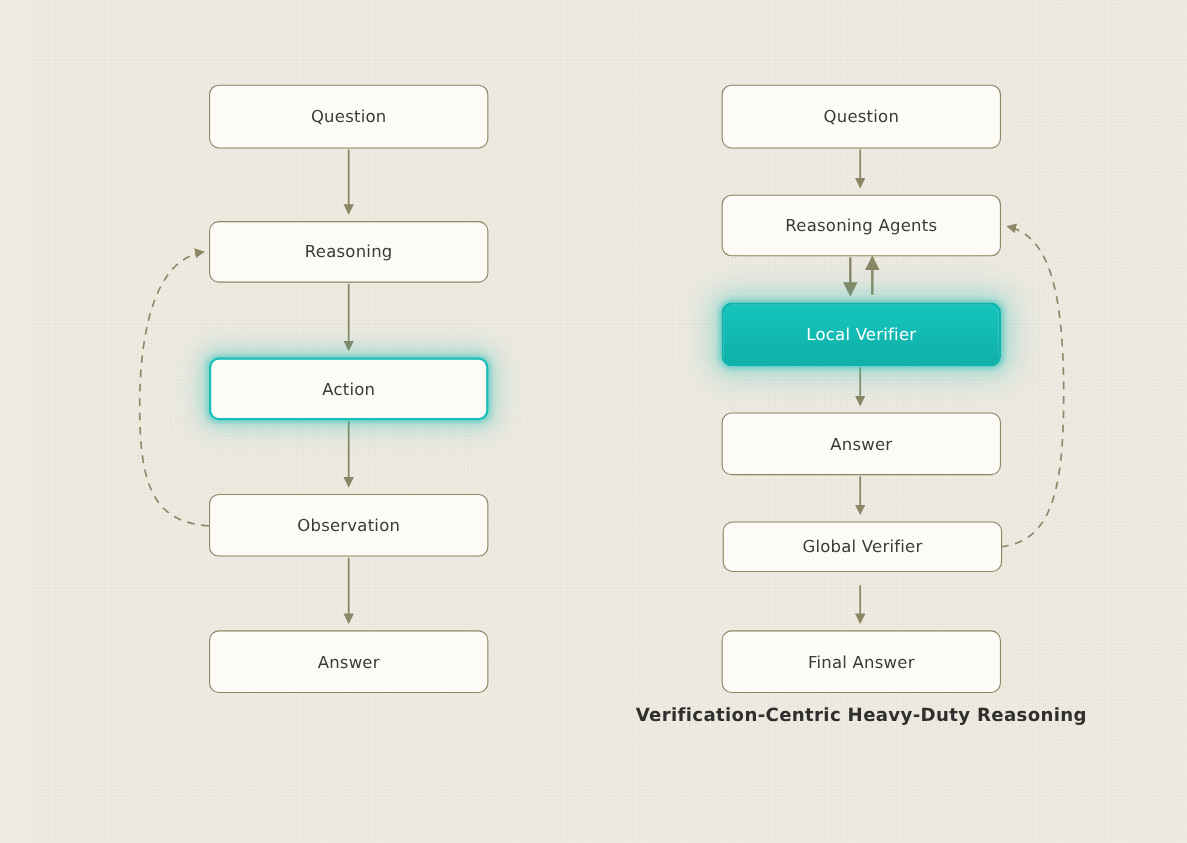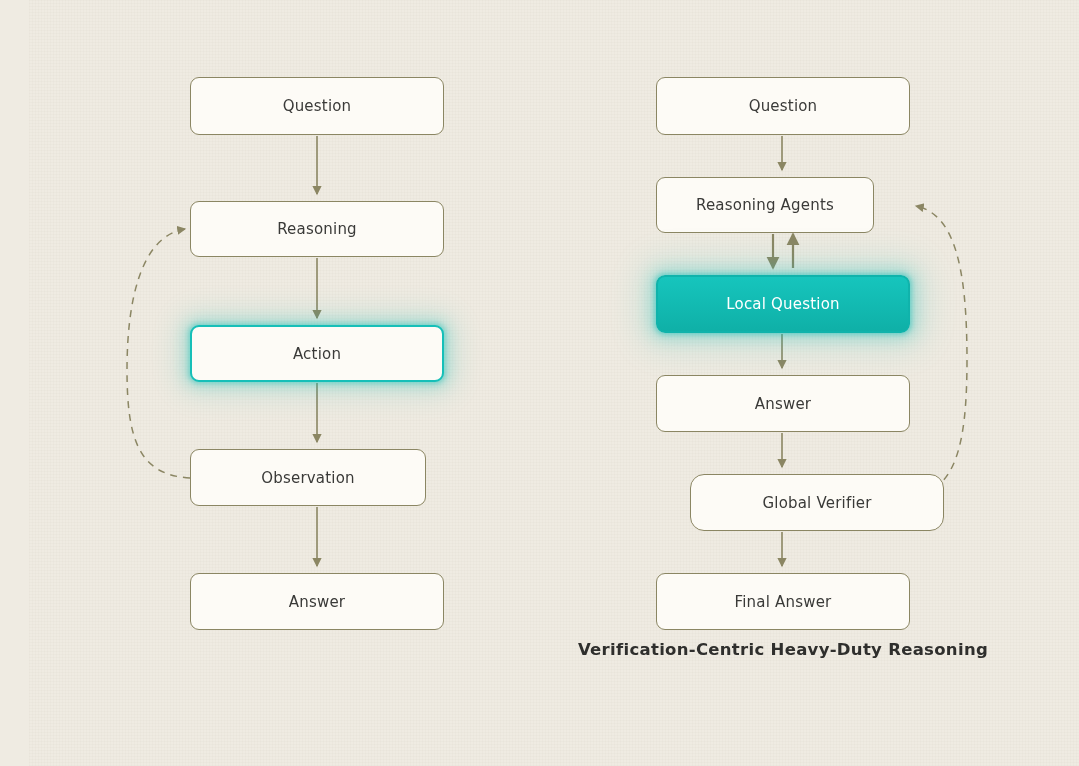--- a/index.html
+++ b/index.html
@@ -120,41 +120,41 @@
 
   <div class="node" style="left:161px; top:77px; width:254px; height:58px;">
     <span>Question</span>
   </div>
   <div class="node highlight-outline" style="left:161px; top:325px; width:254px; height:57px;">
     <span>Action</span>
   </div>
   <div class="node" style="left:161px; top:201px; width:254px; height:56px;">
     <span>Reasoning</span>
   </div>
-  <div class="node" style="left:161px; top:449px; width:236px; height:57px;">
+  <div class="node" style="left:161px; top:449px; width:254px; height:57px;">
     <span>Observation</span>
   </div>
   <div class="node" style="left:161px; top:573px; width:254px; height:57px;">
     <span>Answer</span>
   </div>
 
 
   <div class="node" style="left:627px; top:77px; width:254px; height:58px;">
     <span>Question</span>
   </div>
-  <div class="node" style="left:627px; top:177px; width:218px; height:56px;">
+  <div class="node" style="left:627px; top:177px; width:254px; height:56px;">
     <span>Reasoning Agents</span>
   </div>
   <div class="node highlight-fill" style="left:627px; top:275px; width:254px; height:58px;">
-    <span>Local Question</span>
+    <span>Local Verifier</span>
   </div>
   <div class="node" style="left:627px; top:375px; width:254px; height:57px;">
     <span>Answer</span>
   </div>
-  <div class="node" style="left:661px; top:474px; width:254px; height:57px;border-radius:14px;">
+  <div class="node" style="left:628px; top:474px; width:254px; height:46px;">
     <span>Global Verifier</span>
   </div>
   <div class="node" style="left:627px; top:573px; width:254px; height:57px;align-items:center;">
     <span>Final Answer</span>
   </div>
 
   <div class="caption" style="left:507px; top:640px; width:494px;">Verification-Centric Heavy-Duty Reasoning</div>
 
 </div>
 

